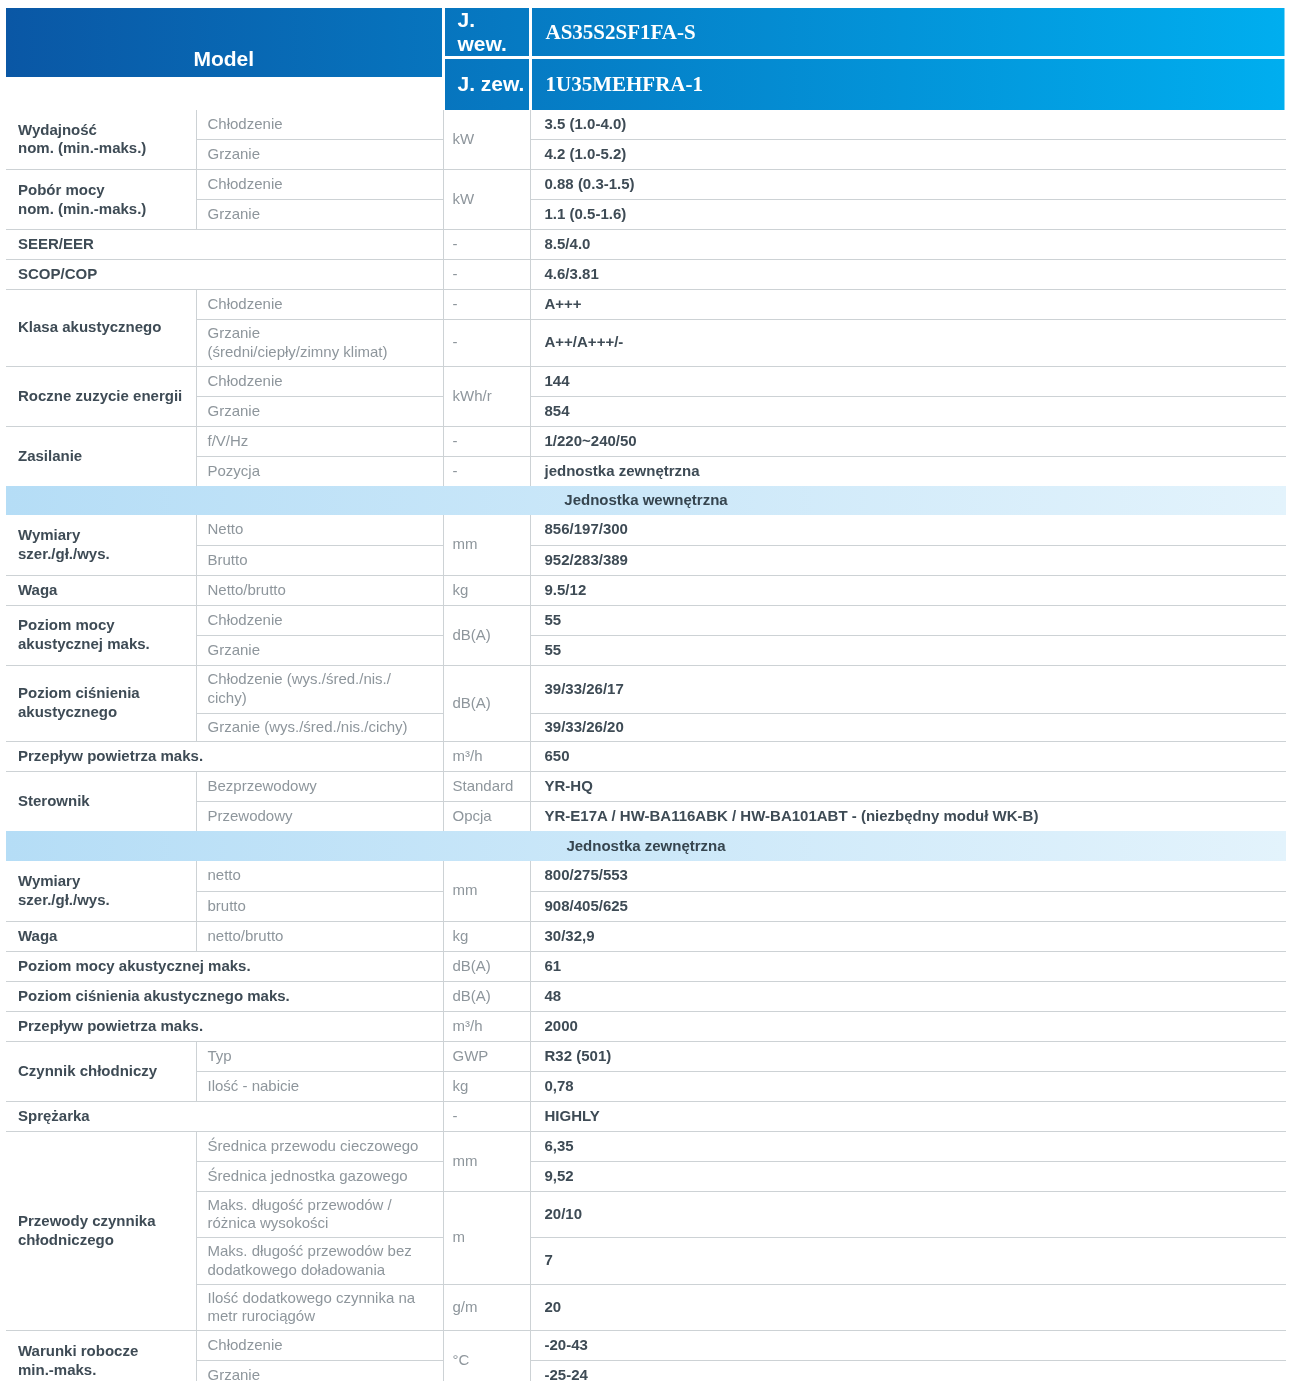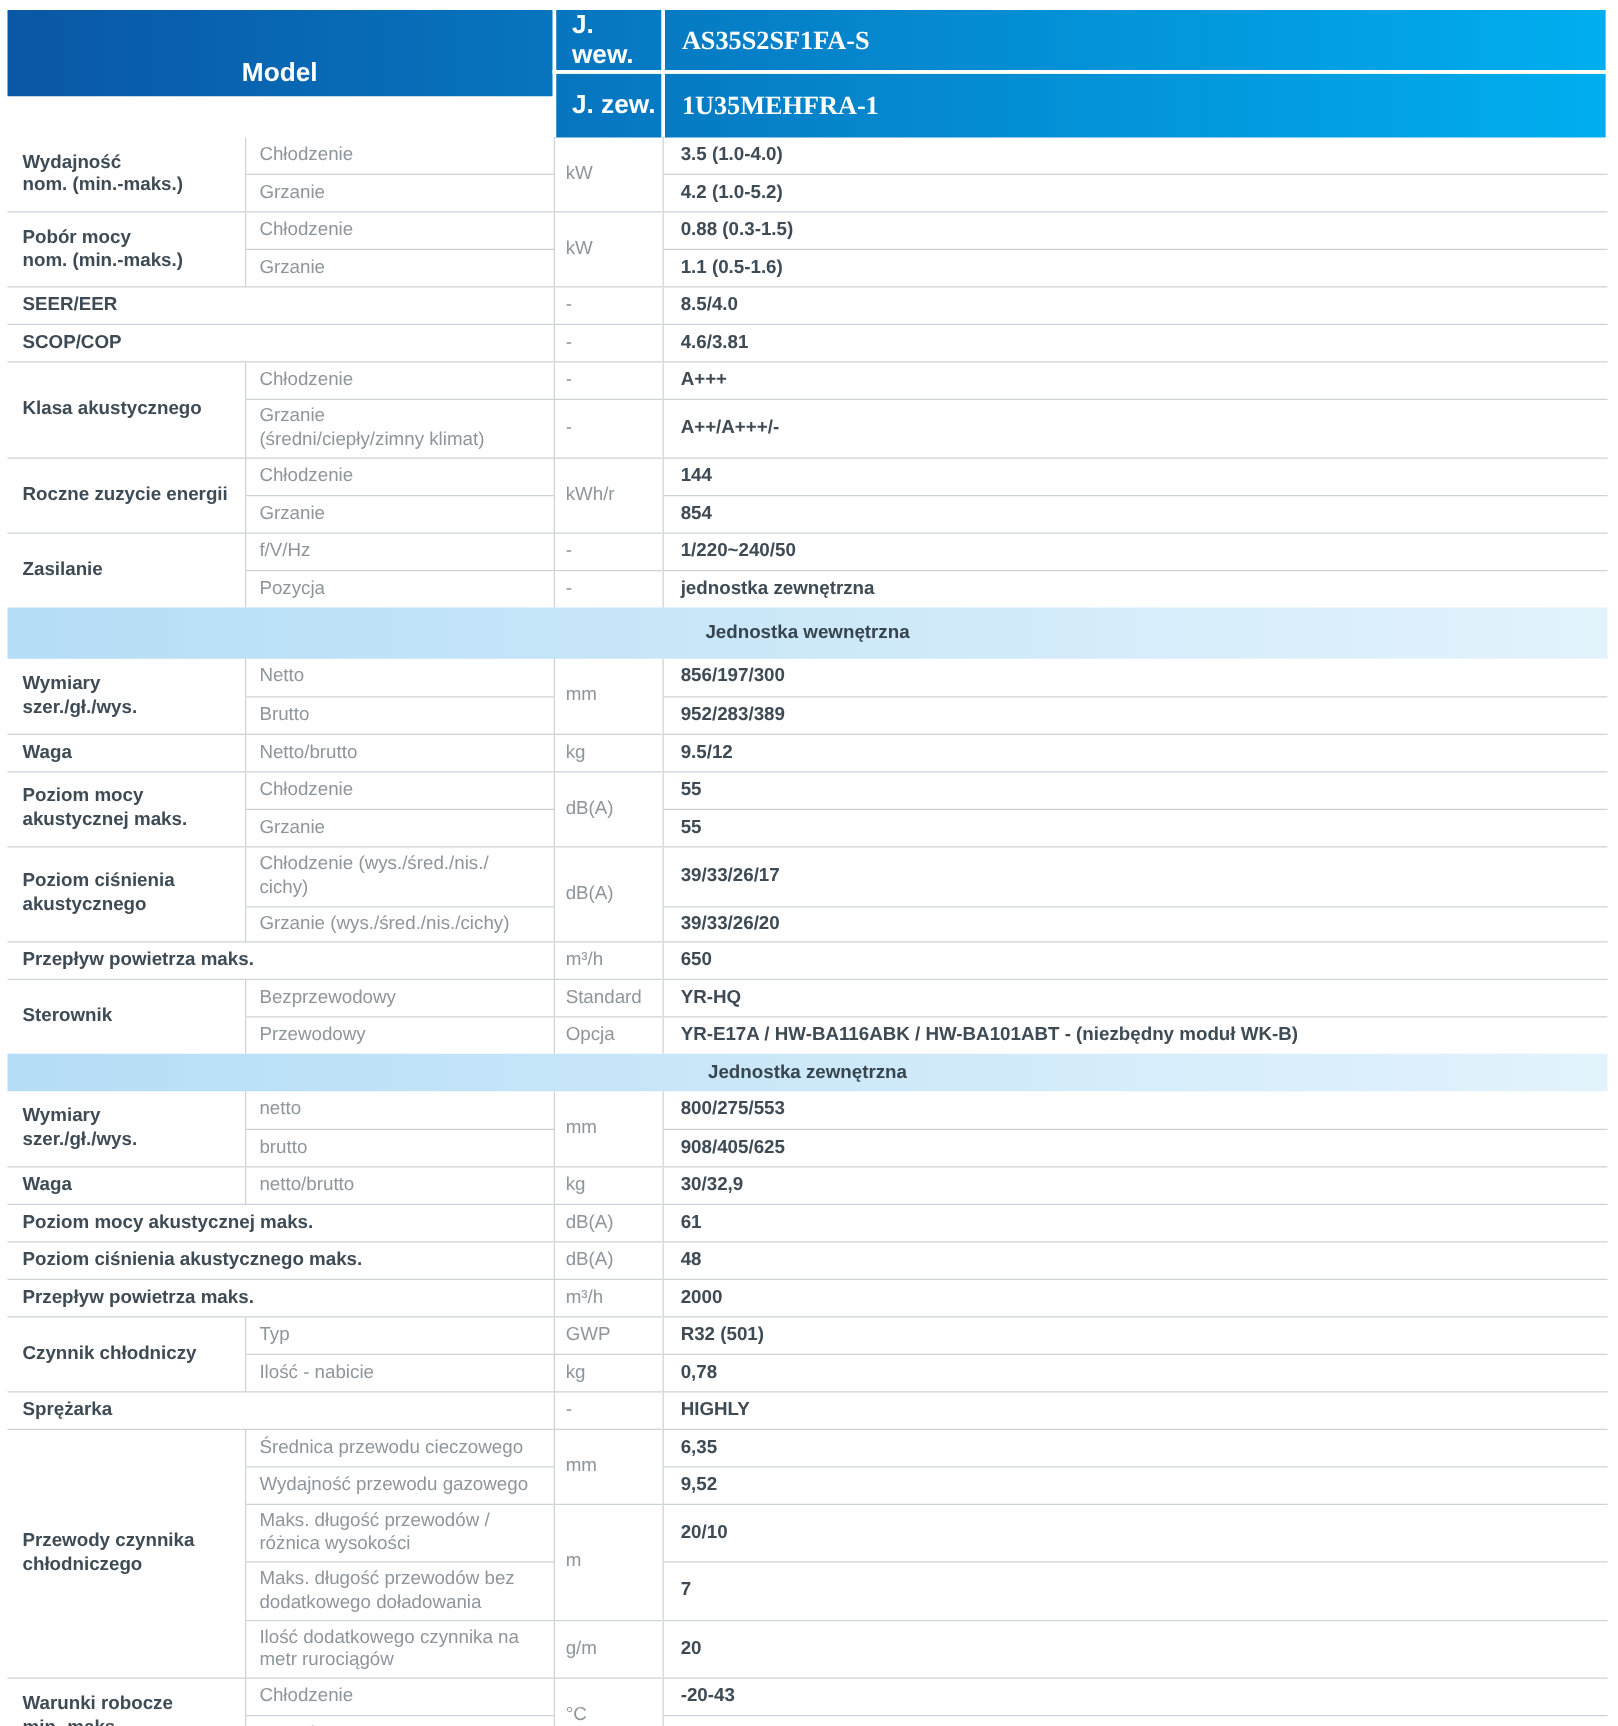--- a/index.html
+++ b/index.html
@@ -121,21 +121,21 @@
           <td class="group" rowspan="2">Zasilanie</td>
           <td class="sub">f/V/Hz</td>
           <td class="unit">-</td>
           <td class="val">1/220~240/50</td>
         </tr>
         <tr style="height: 30px;">
           <td class="sub">Pozycja</td>
           <td class="unit">-</td>
           <td class="val">jednostka zewnętrzna</td>
         </tr>
-        <tr class="section" style="height: 41px; padding-left: 13px;">
+        <tr class="section" style="height: 29px; padding-left: 13px;">
           <td colspan="4">Jednostka wewnętrzna</td>
         </tr>
         <tr class="nt" style="height: 30px;">
           <td class="group" rowspan="2">Wymiary
 szer./gł./wys.</td>
           <td class="sub">Netto</td>
           <td class="unit" rowspan="2">mm</td>
           <td class="val">856/197/300</td>
         </tr>
         <tr style="height: 30px;">
@@ -239,21 +239,21 @@
           <td class="val">HIGHLY</td>
         </tr>
         <tr style="height: 30px;">
           <td class="group" rowspan="5">Przewody czynnika
 chłodniczego</td>
           <td class="sub">Średnica przewodu cieczowego</td>
           <td class="unit" rowspan="2">mm</td>
           <td class="val">6,35</td>
         </tr>
         <tr style="height: 30px;">
-          <td class="sub">Wydajność przewodu gazowego</td>
+          <td class="sub">Średnica jednostka gazowego</td>
           <td class="val">9,52</td>
         </tr>
         <tr style="height: 46px;">
           <td class="sub">Maks. długość przewodów /
 różnica wysokości</td>
           <td class="unit" rowspan="2">m</td>
           <td class="val">20/10</td>
         </tr>
         <tr style="height: 46px;">
           <td class="sub">Maks. długość przewodów bez

